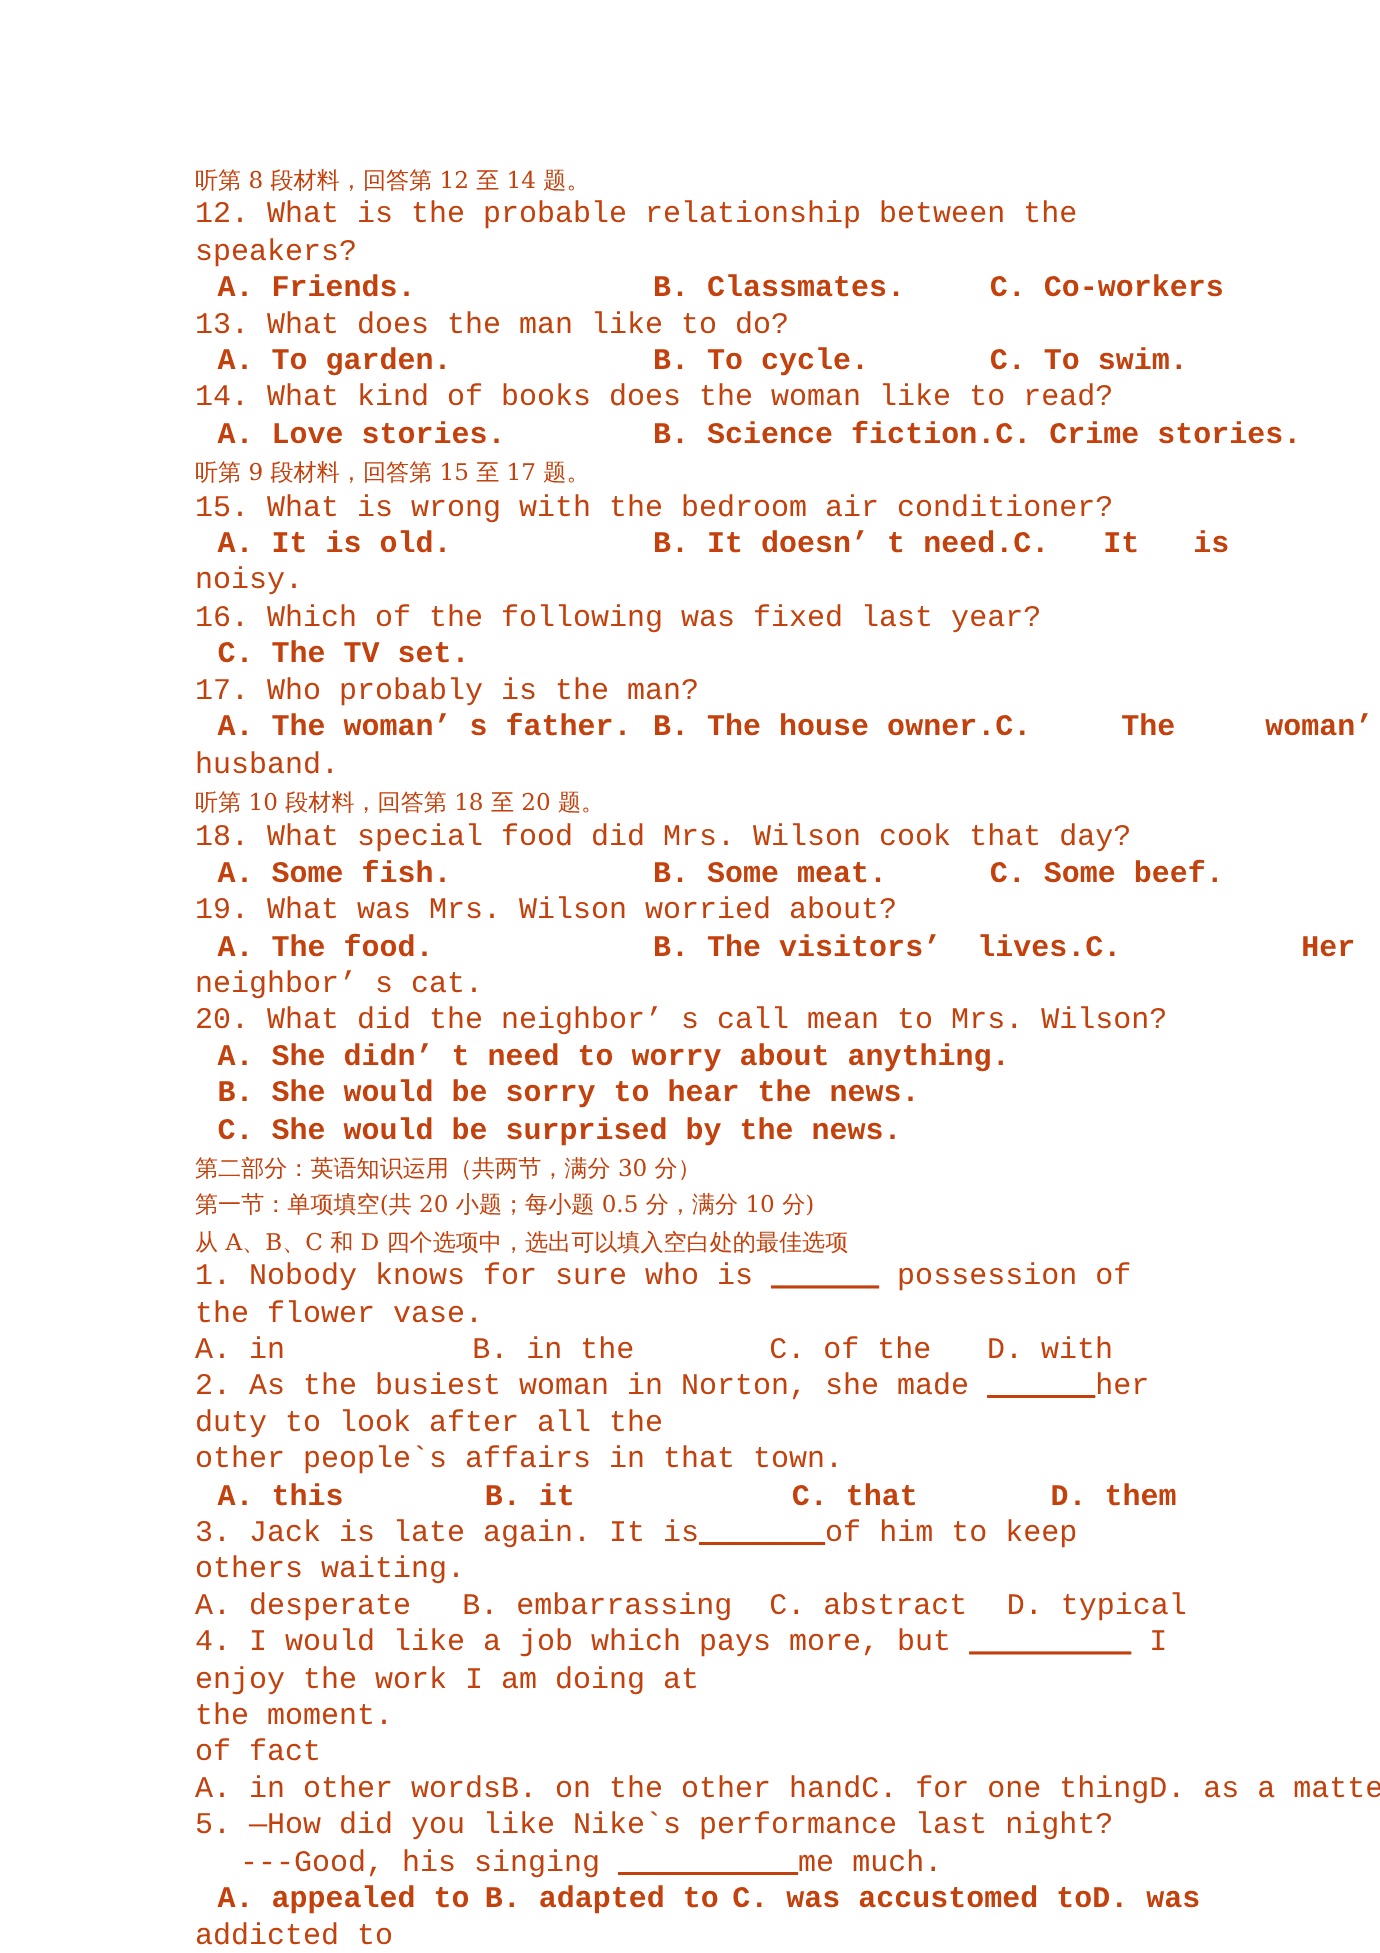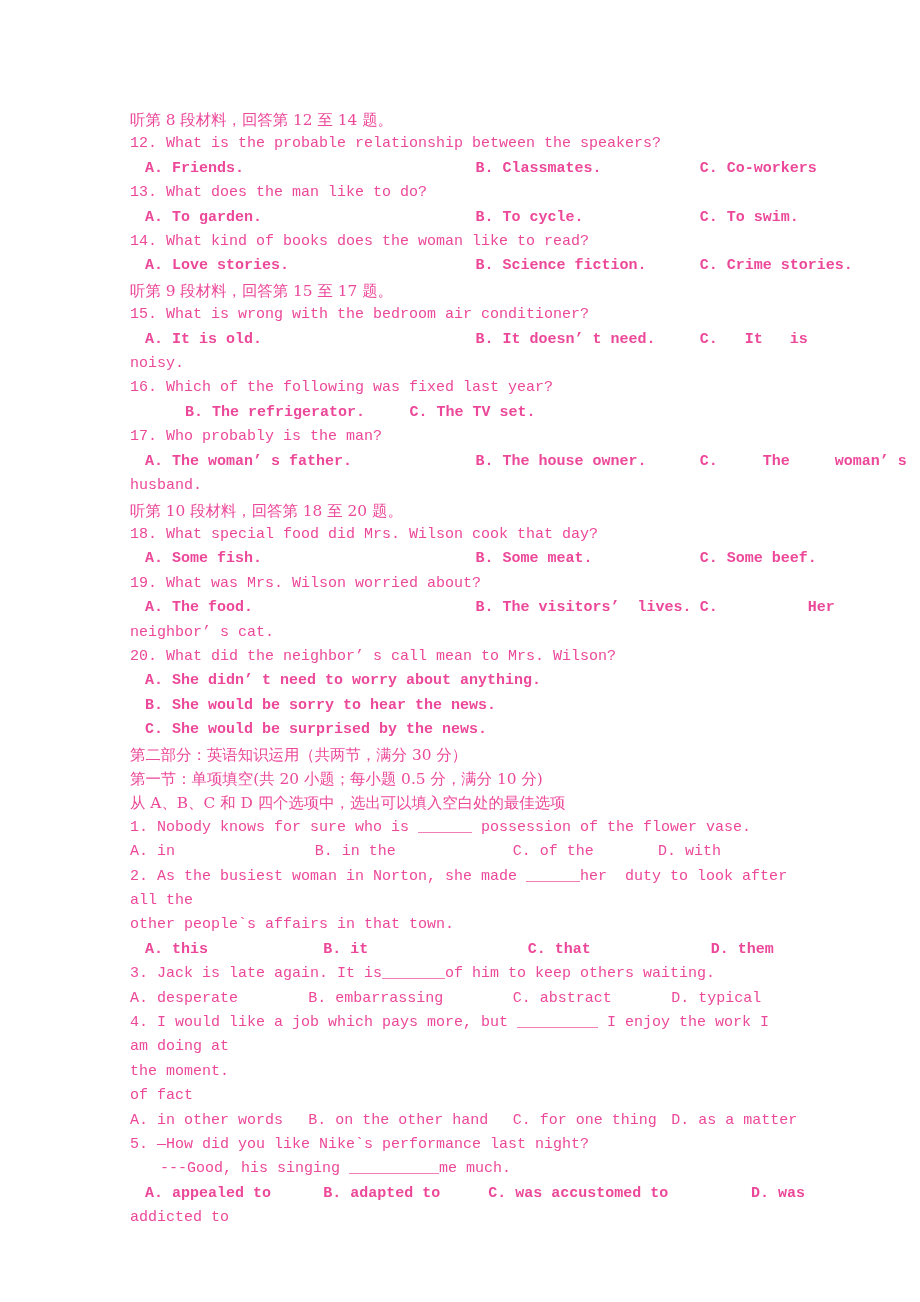--- a/index.html
+++ b/index.html
@@ -7,61 +7,62 @@
     padding: 0;
     background: #ffffff;
   }
   .page {
     position: relative;
     width: 920px;
     height: 1302px;
     background: #ffffff;
     overflow: hidden;
     font-family: "Liberation Mono", "DejaVu Sans Mono", monospace;
-    color: #ec4899;
+    color: #c2410c;
   }
   .doc-body {
     position: absolute;
     left: 130px;
     top: 108px;
     width: 660px;
   }
   .line {
     font-size: 15.2px;
     line-height: 24.4px;
     letter-spacing: 0px;
     white-space: pre-wrap;
     word-spacing: 0px;
     min-height: 24.4px;
   }
   
   .en {
     font-family: "Liberation Mono", "DejaVu Sans Mono", monospace;
-    font-size: 15px;
+    font-size: 20px;
   }
   
   .cn {
     font-family: "DejaVu Serif", "Liberation Serif", serif;
     font-size: 15.4px;
   }
   
   .opts {
     display: flex;
     width: 100%;
   }
   .opts > span {
     white-space: pre;
   }
   .opt-a { flex: 0 0 44%; }
-  .opt-b { flex: 0 0 34%; margin-left: 40px; }
+  .opt-b { flex: 0 0 34%; }
   .opt-c { flex: 1 1 auto; }
   .opt-c.right { text-align: left; }
   .indent1 { padding-left: 15px; font-weight: bold; }
   .indent2 { padding-left: 30px; }
   .blank {
+    text-decoration: underline;
     text-decoration-skip-ink: none;
   }
 </style>
 </head>
 <body>
 
 <div class="page">
   <div class="doc-body">
 
     <div class="line cn">听第 8 段材料，回答第 12 至 14 题。</div>
@@ -92,21 +93,20 @@
     <div class="line en">15. What is wrong with the bedroom air conditioner?</div>
     <div class="line en opts indent1">
       <span class="opt-a">A. It is old.</span>
       <span class="opt-b">B. It doesn’ t need.</span>
       <span class="opt-c right">C.   It   is</span>
     </div>
     <div class="line en">noisy.</div>
 
     <div class="line en">16. Which of the following was fixed last year?</div>
     <div class="line en opts indent1">
-      <span class="opt-b">B. The refrigerator.</span>
       <span class="opt-c right">C. The TV set.</span>
     </div>
 
     <div class="line en">17. Who probably is the man?</div>
     <div class="line en opts indent1">
       <span class="opt-a">A. The woman’ s father.</span>
       <span class="opt-b">B. The house owner.</span>
       <span class="opt-c right">C.     The     woman’ s</span>
     </div>
     <div class="line en">husband.</div>
@@ -171,18 +171,18 @@
       <span style="flex:0 0 24%">C. for one thing</span>
       <span style="flex:1 1 auto;text-align:right">D. as a matter</span>
     </div>
 
     <div class="line en">5. —How did you like Nike`s performance last night?</div>
     <div class="line en indent2"><span>---Good, his singing </span><span class="blank">__________</span><span>me much.</span></div>
     <div class="line en opts indent1">
       <span style="flex:0 0 27%">A. appealed to</span>
       <span style="flex:0 0 25%">B. adapted to</span>
       <span style="flex:0 0 36%">C. was accustomed to</span>
-      <span style="flex:1 1 auto;text-align:right">D. was</span>
+      <span style="flex:1 1 auto;text-align:left">D. was</span>
     </div>
     <div class="line en">addicted to</div>
 
   </div>
 </div>
 
 </body></html>

